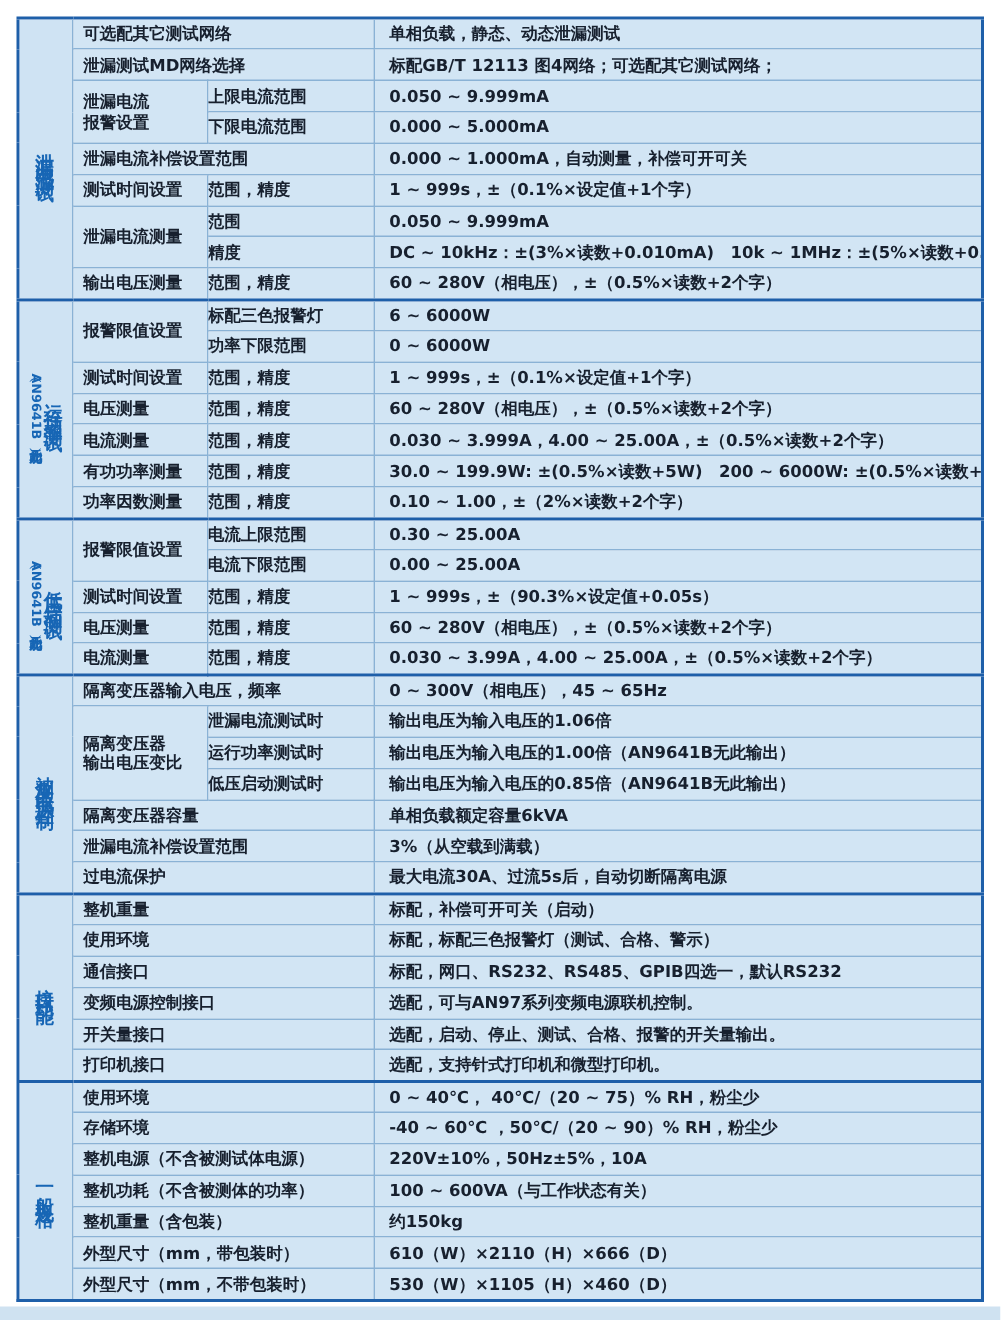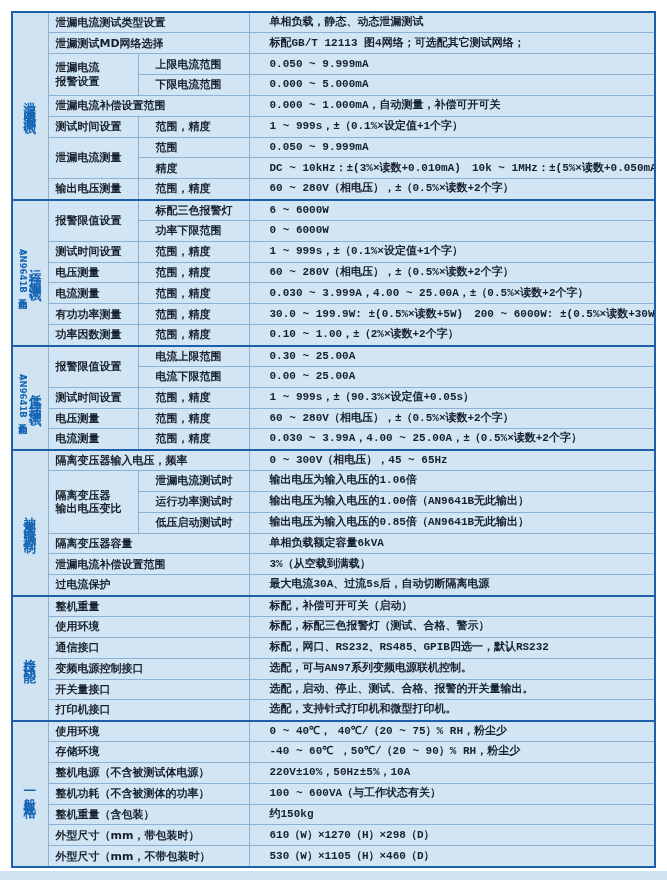--- a/index.html
+++ b/index.html
@@ -30,22 +30,22 @@
     background: #d2e5f4;
     color: #17202e;
     font-size: 11px;
     font-weight: 600;
     line-height: 1.2;
     vertical-align: middle;
     padding: 1px 6px;
     overflow: hidden;
   }
   td.param { white-space: pre-line; padding-left: 7px; }
-  td.sub   { padding-left: 17px; white-space: nowrap; }
-  td.val   { padding-left: 20px; white-space: nowrap; font-family: Liberation Mono, monospace; }
+  td.sub   { padding-left: 0; white-space: nowrap; }
+  td.val   { padding-left: 10px; white-space: nowrap; }
 
   td.cat {
     background: #cfe3f3;
     text-align: center;
     padding: 2px 1px;
   }
   .vwrap {
     display: inline-block;
     writing-mode: vertical-rl;
     text-orientation: mixed;
@@ -84,21 +84,21 @@
     <colgroup>
         <col class="c1">
         <col class="c2">
         <col class="c3">
         <col class="c4">
       </colgroup>
     <tbody>
 
       <tr class="secstart">
         <td class="cat" rowspan="9"><div class="vwrap"><span class="vmain">泄漏电流测试</span></div></td>
-        <td class="param" colspan="2">泄漏电流测试类型设置</td>
+        <td class="param" colspan="2">可选配其它测试网络</td>
         <td class="val">单相负载，静态、动态泄漏测试</td>
       </tr>
       <tr>
         <td class="param" colspan="2">泄漏测试MD网络选择</td>
         <td class="val">标配GB/T 12113 图4网络；可选配其它测试网络；</td>
       </tr>
       <tr>
         <td class="param" rowspan="2">泄漏电流
 报警设置</td>
         <td class="sub">上限电流范围</td>
@@ -268,21 +268,21 @@
       <tr>
         <td class="param" colspan="2">整机功耗（不含被测体的功率）</td>
         <td class="val">100 ~ 600VA（与工作状态有关）</td>
       </tr>
       <tr>
         <td class="param" colspan="2">整机重量（含包装）</td>
         <td class="val">约150kg</td>
       </tr>
       <tr>
         <td class="param" colspan="2">外型尺寸（mm，带包装时）</td>
-        <td class="val">610（W）×1270（H）×298（D）</td>
+        <td class="val">610（W）×2110（H）×666（D）</td>
       </tr>
       <tr>
         <td class="param" colspan="2">外型尺寸（mm，不带包装时）</td>
         <td class="val">530（W）×1105（H）×460（D）</td>
       </tr>
     </tbody>
   </table>
 
   <div class="footer-strip"></div>
 </div>

